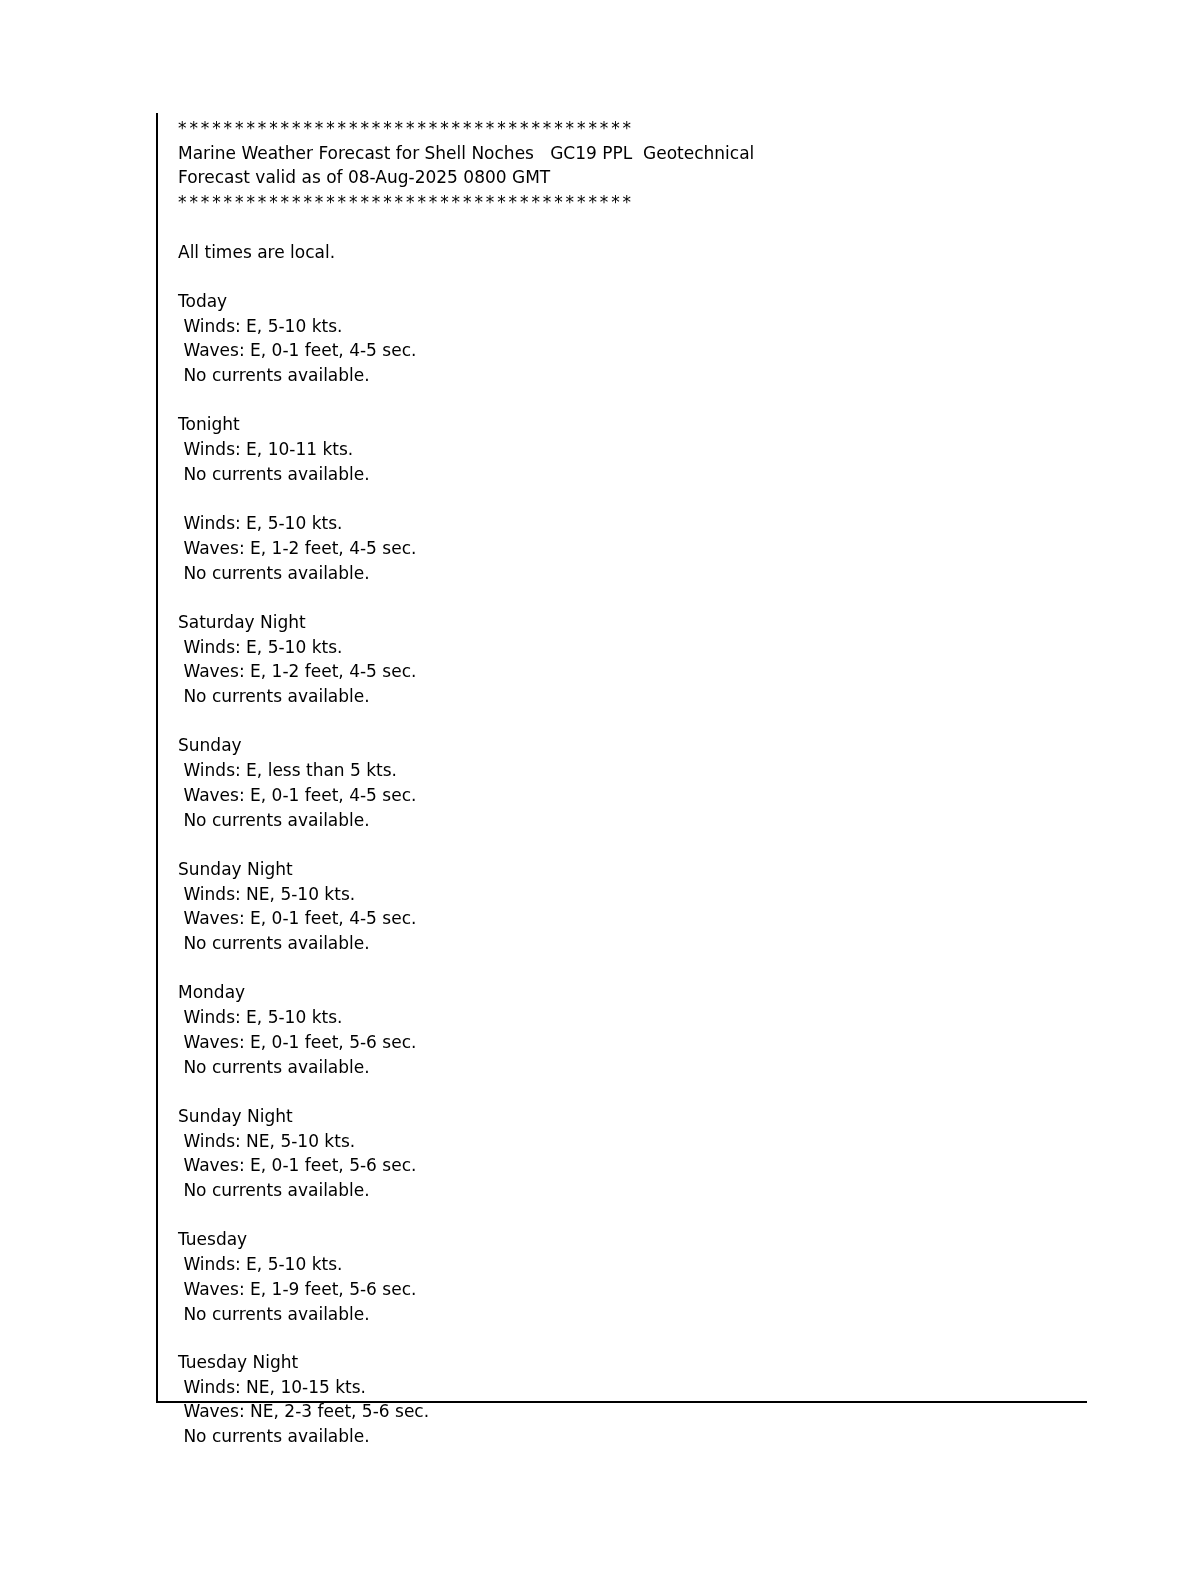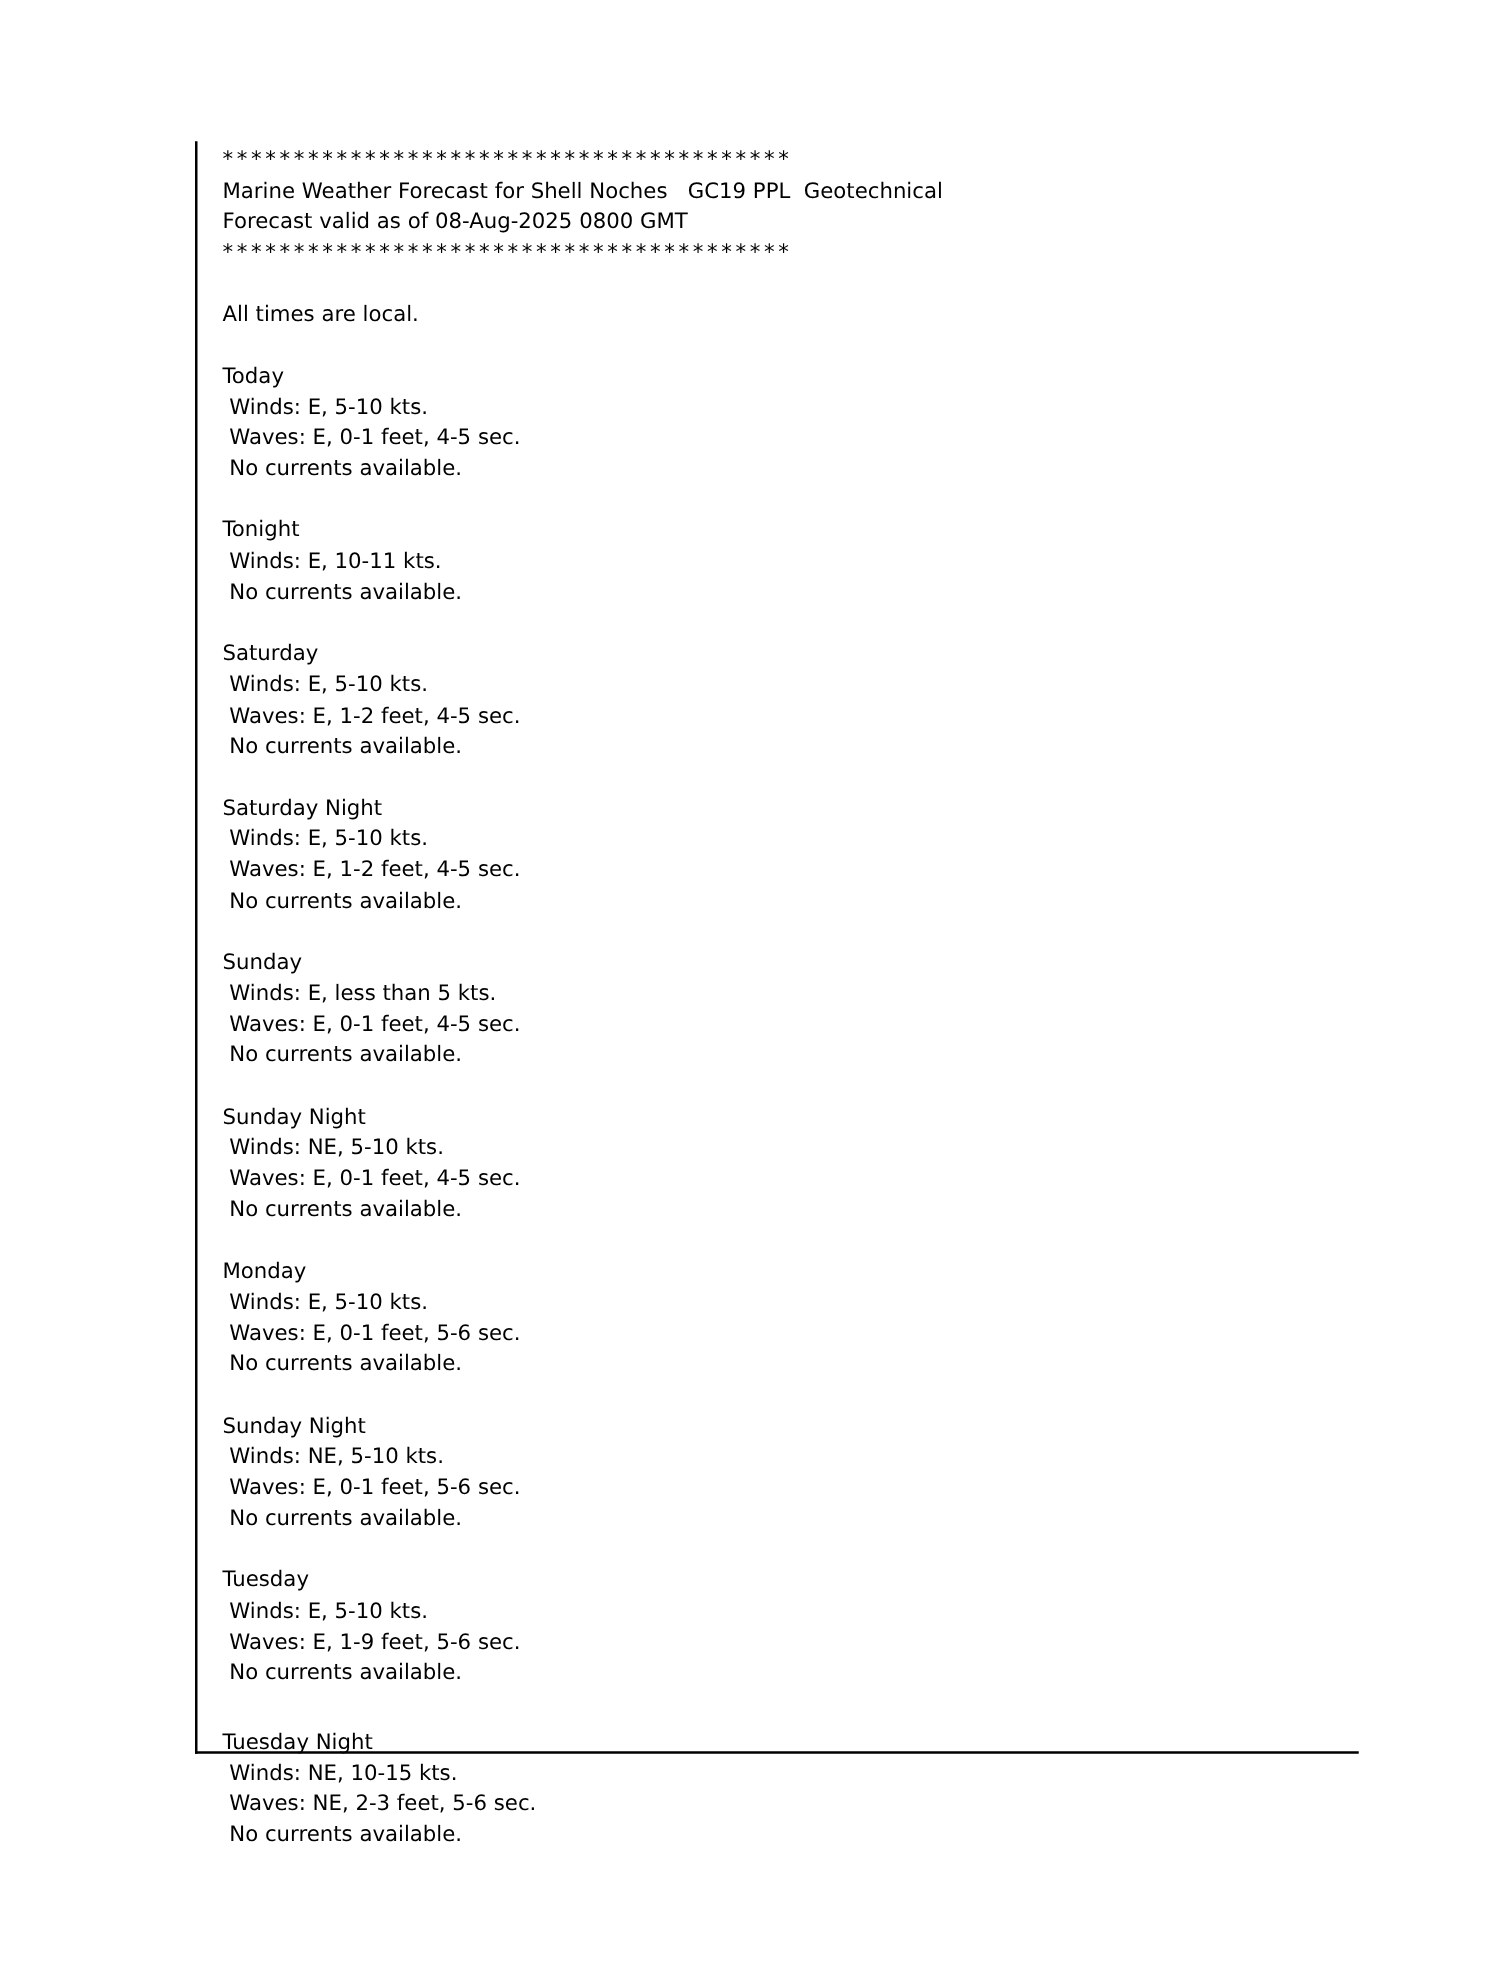--- a/index.html
+++ b/index.html
@@ -33,21 +33,21 @@
   .banner {
     letter-spacing: 2.9px;
   }
   .blank {
     height: 24.7px;
   }
   .fsection { }
   .overflow-section {
     position: absolute;
     left: 178px;
-    top: 1382px;
+    top: 1350px;
   }
 </style>
 </head>
 <body>
 
 <div class="page">
 
   <div class="forecast-box">
 
     <div class="line banner">****************************************</div>
@@ -67,21 +67,20 @@
     </section>
 
     <section class="fsection">
       <div class="line">Tonight</div>
       <div class="line"> Winds: E, 10-11 kts.</div>
       <div class="line"> No currents available.</div>
       <div class="blank"></div>
     </section>
 
     <section class="fsection">
-      <div class="line">Saturday</div>
       <div class="line"> Winds: E, 5-10 kts.</div>
       <div class="line"> Waves: E, 1-2 feet, 4-5 sec.</div>
       <div class="line"> No currents available.</div>
       <div class="blank"></div>
     </section>
 
     <section class="fsection">
       <div class="line">Saturday Night</div>
       <div class="line"> Winds: E, 5-10 kts.</div>
       <div class="line"> Waves: E, 1-2 feet, 4-5 sec.</div>

